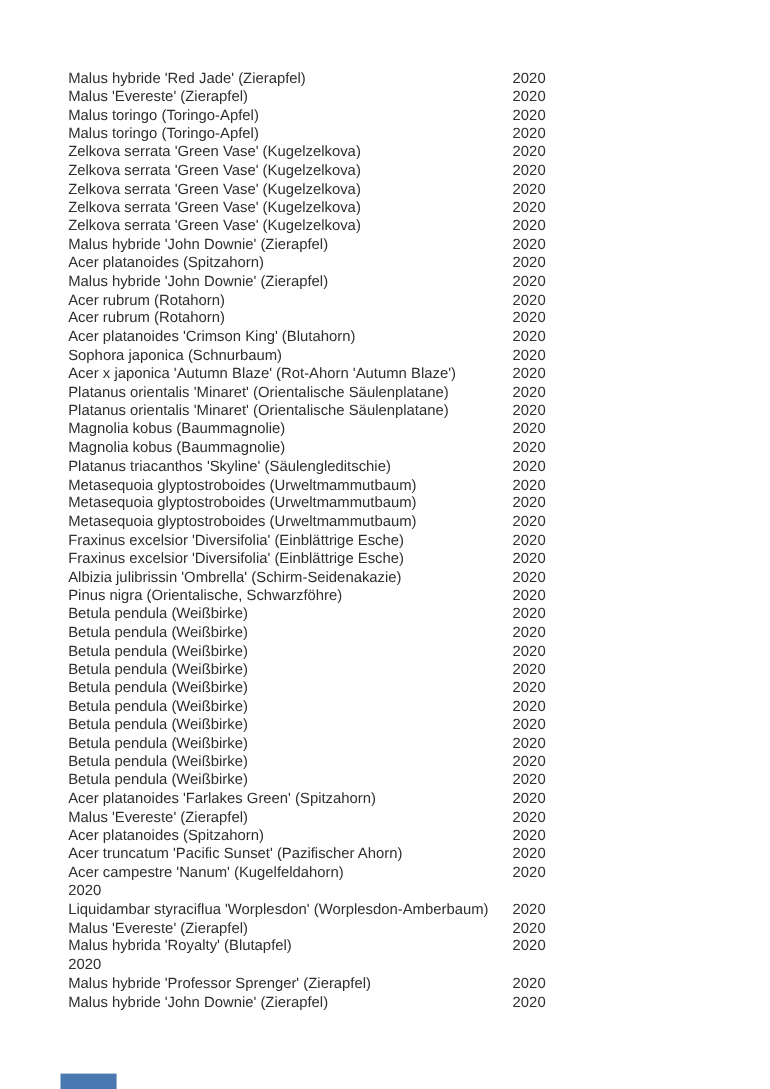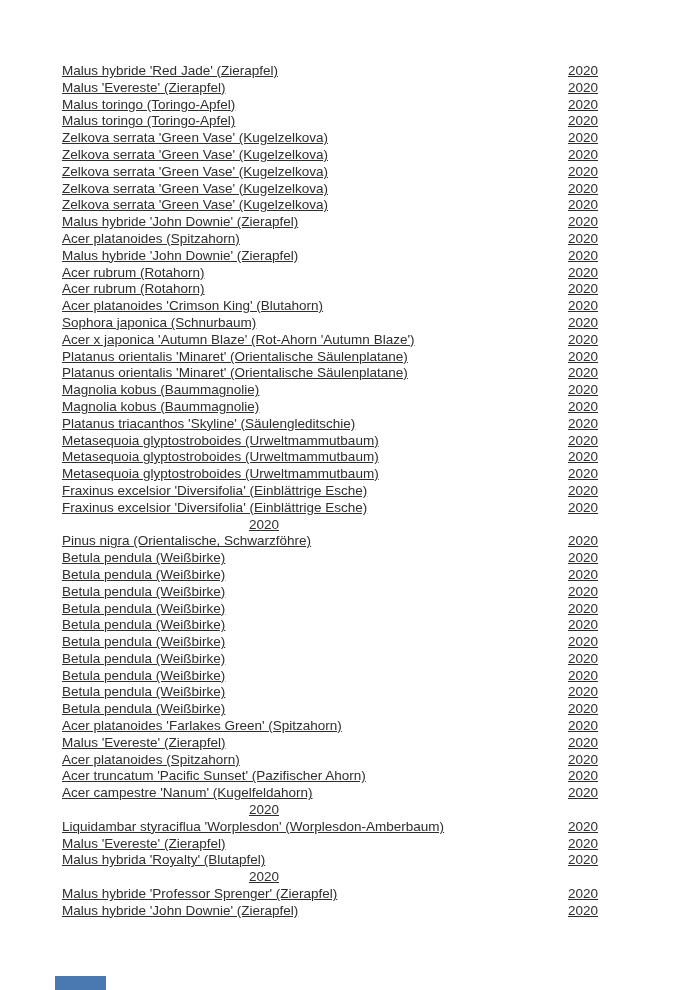--- a/index.html
+++ b/index.html
@@ -14,34 +14,33 @@
     background: #ffffff;
     overflow: hidden;
     font-family: "Liberation Sans", sans-serif;
     color: #2e2e2e;
   }
   .tree-list {
     position: absolute;
     top: 63px;
     left: 62px;
     right: 0;
-    text-decoration: underline;
   }
   .row {
     display: grid;
     grid-template-columns: 404px 1fr;
     font-size: 13.5px;
     line-height: 16.8px;
     white-space: nowrap;
   }
   .row .name {
     overflow: visible;
   }
   .row .year {
-    text-align: center;
+    text-align: left;
   }
   .bottom-partial {
     position: absolute;
     left: 55px;
     top: 976px;
     width: 51px;
     height: 14px;
     background: #4a78b0;
   }
 </style>
@@ -181,20 +180,21 @@
     <span class="name">Fraxinus excelsior 'Diversifolia' (Einblättrige Esche)</span>
     <span class="year">2020</span>
   </div>
 
   <div class="row">
     <span class="name">Fraxinus excelsior 'Diversifolia' (Einblättrige Esche)</span>
     <span class="year">2020</span>
   </div>
 
   <div class="row">
+    <span class="name">Albizia julibrissin 'Ombrella' (Schirm-Seidenakazie)</span>
     <span class="year">2020</span>
   </div>
 
   <div class="row">
     <span class="name">Pinus nigra (Orientalische, Schwarzföhre)</span>
     <span class="year">2020</span>
   </div>
 
   <div class="row">
     <span class="name">Betula pendula (Weißbirke)</span>

